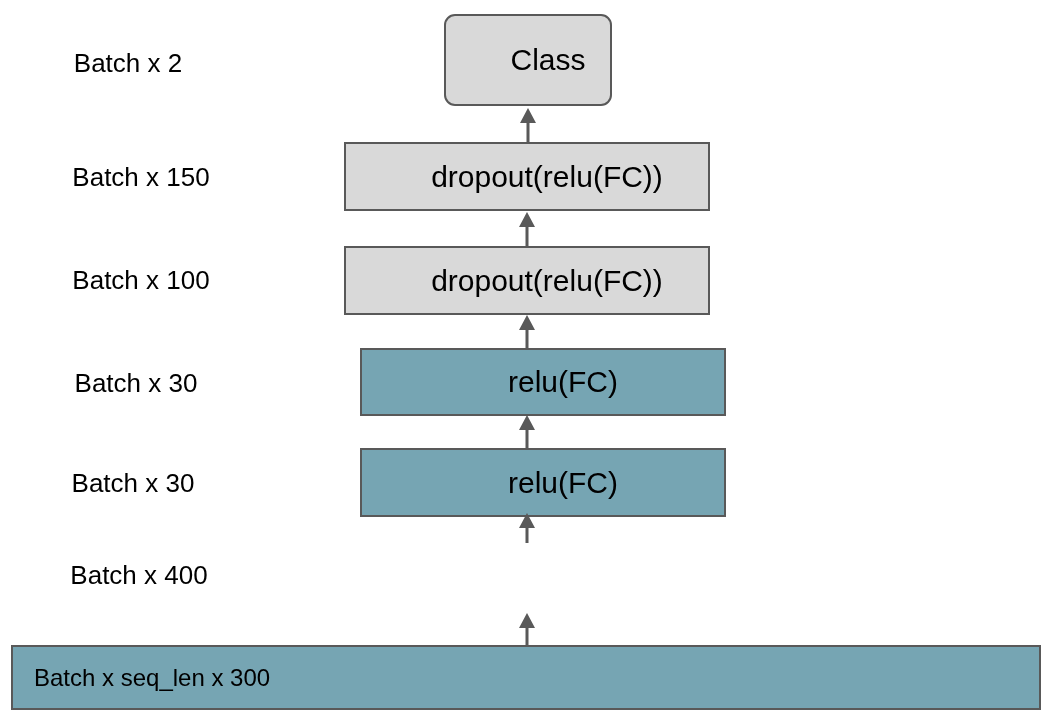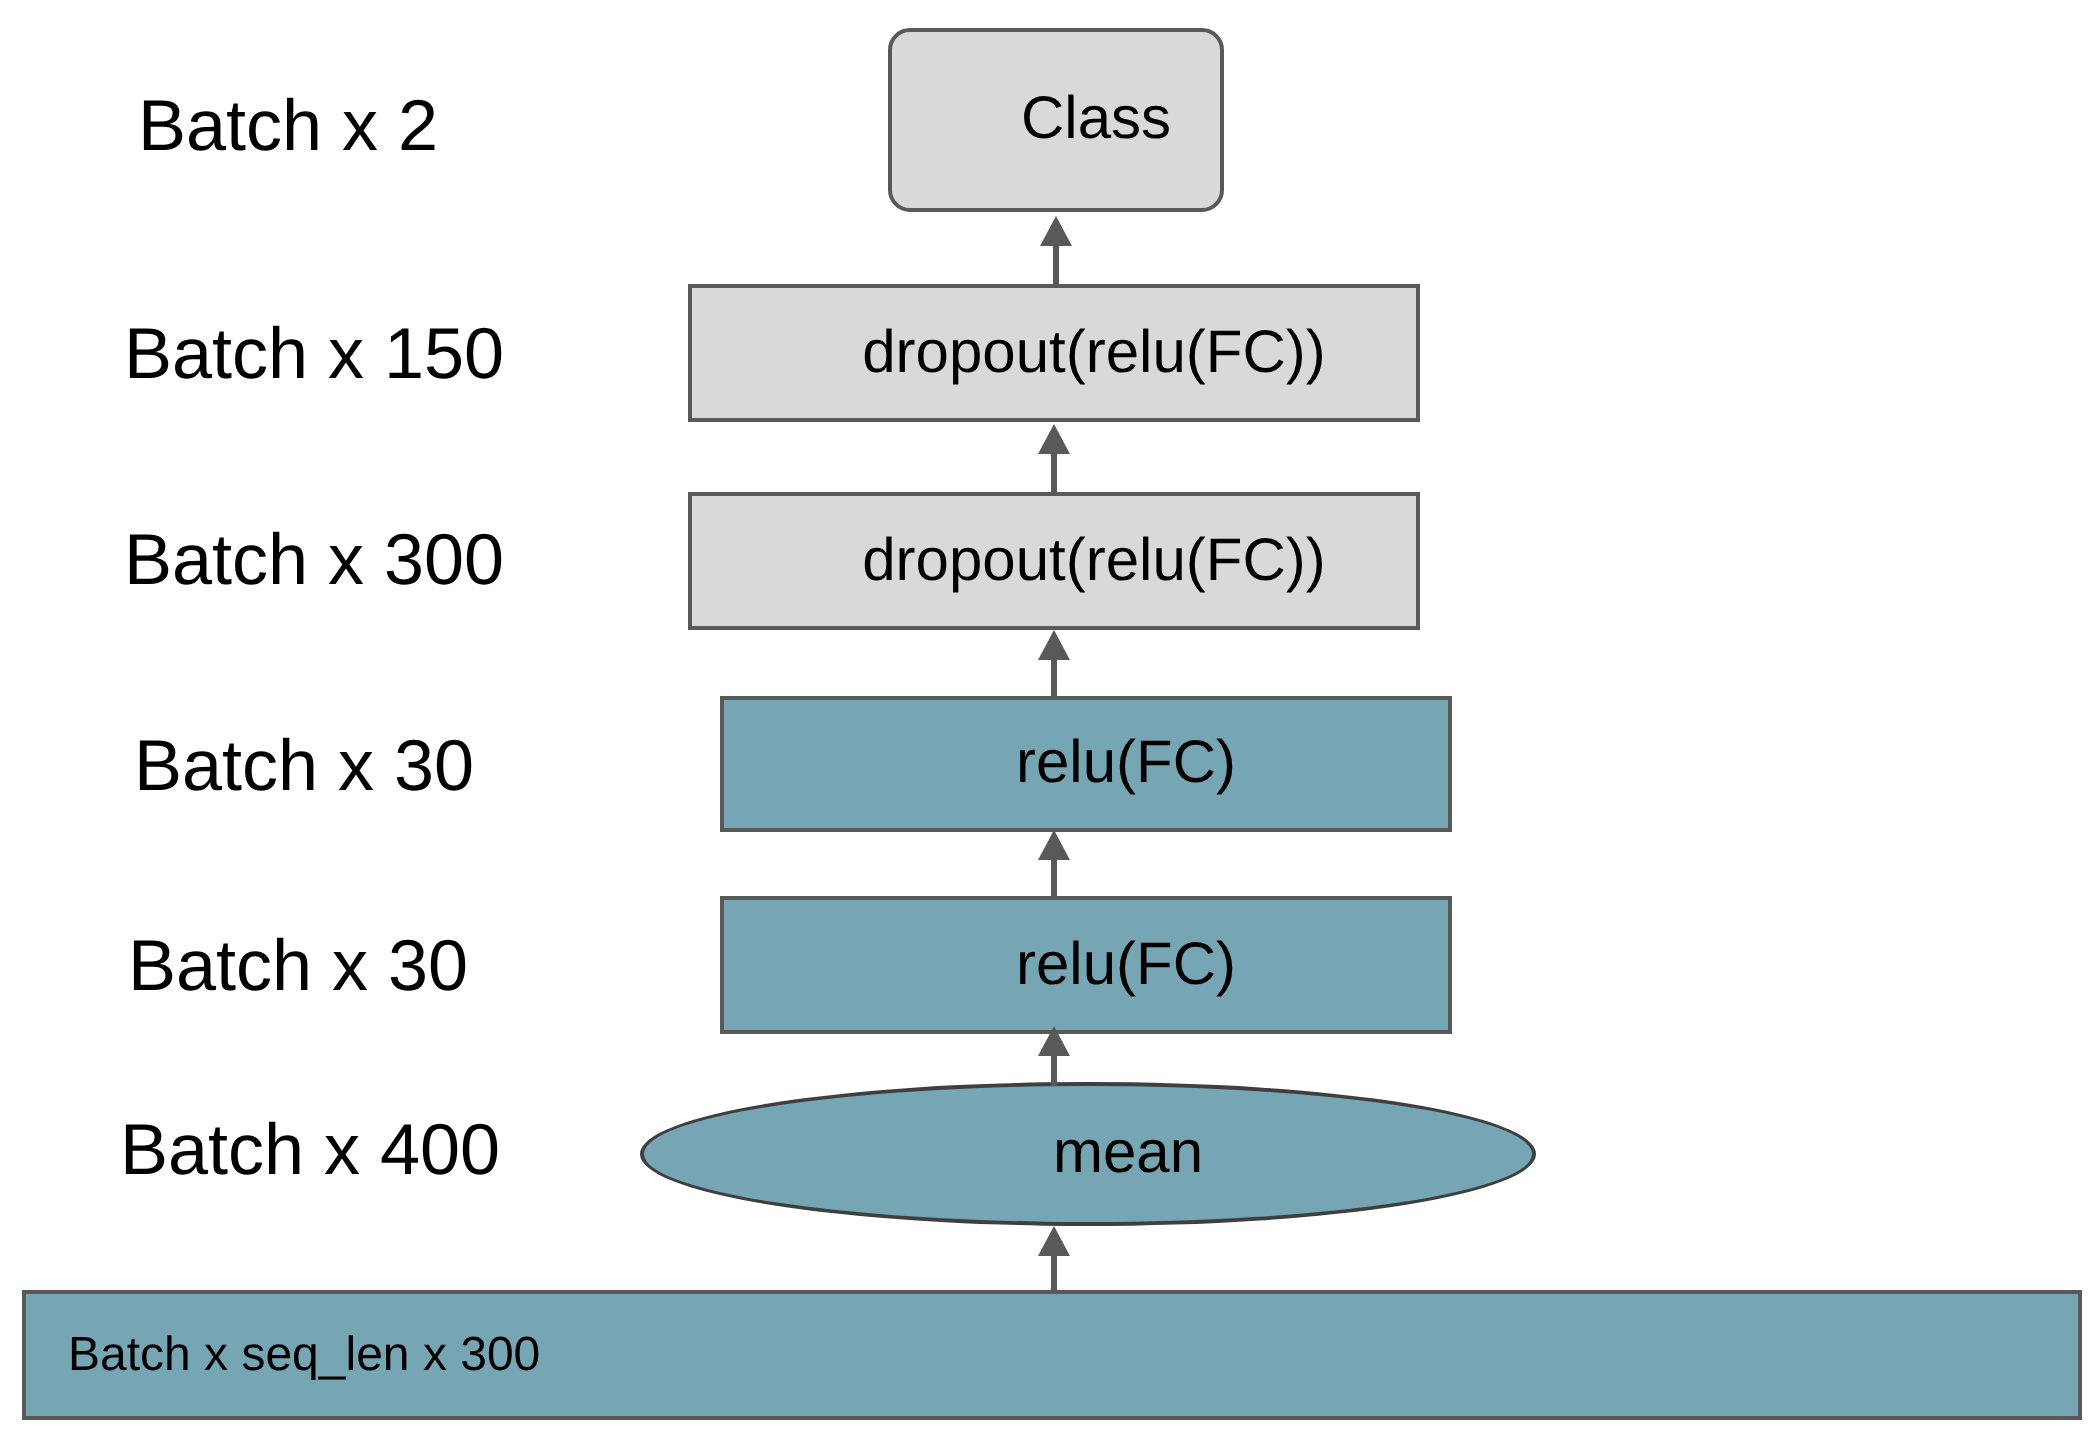--- a/index.html
+++ b/index.html
@@ -20,26 +20,25 @@
     position: absolute;
     left: 0; top: 0;
     width: 1050px;
     height: 718px;
   }
 
   
   .dim-label {
     position: absolute;
     color: #000000;
-    font-size: 36px;
+    font-size: 26px;
     line-height: 1;
     white-space: nowrap;
     text-align: center;
     transform: translate(-50%, -50%);
-    margin-left: 16px;
   }
 
   
   .node {
     position: absolute;
     box-sizing: border-box;
     display: flex;
     align-items: center;
     justify-content: center;
     color: #000000;
@@ -103,31 +102,30 @@
     border-bottom: 15px solid #595959;
   }
 </style>
 </head>
 <body>
 
 <div id="diagram">
 
   <div class="dim-label" style="left: 128px; top: 63px;">Batch x 2</div>
   <div class="dim-label" style="left: 141px; top: 177px;">Batch x 150</div>
-  <div class="dim-label" style="left: 141px; top: 280px;">Batch x 300</div>
+  <div class="dim-label" style="left: 141px; top: 280px;">Batch x 100</div>
   <div class="dim-label" style="left: 136px; top: 383px;">Batch x 30</div>
   <div class="dim-label" style="left: 133px; top: 483px;">Batch x 30</div>
   <div class="dim-label" style="left: 139px; top: 575px;">Batch x 400</div>
 
   <div class="node gray rounded" style="left: 444px; top: 14px; width: 168px; height: 92px;">Class</div>
   <div class="node gray" style="left: 344px; top: 142px; width: 366px; height: 69px;">dropout(relu(FC))</div>
   <div class="node gray" style="left: 344px; top: 246px; width: 366px; height: 69px;">dropout(relu(FC))</div>
   <div class="node teal" style="left: 344px; top: 348px; width: 366px; height: 68px;">relu(FC)</div>
   <div class="node teal" style="left: 344px; top: 448px; width: 366px; height: 69px;">relu(FC)</div>
-  <div class="node teal ellipse" style="left: 304px; top: 541px; width: 448px; height: 72px;">mean</div>
 
   <div class="arrow" style="left: 528px; top: 108px; height: 34px;">
       <span class="head"></span>
       <span class="stem" style="height: 21px;"></span>
     </div>
   <div class="arrow" style="left: 527px; top: 212px; height: 34px;">
       <span class="head"></span>
       <span class="stem" style="height: 21px;"></span>
     </div>
   <div class="arrow" style="left: 527px; top: 315px; height: 33px;">

